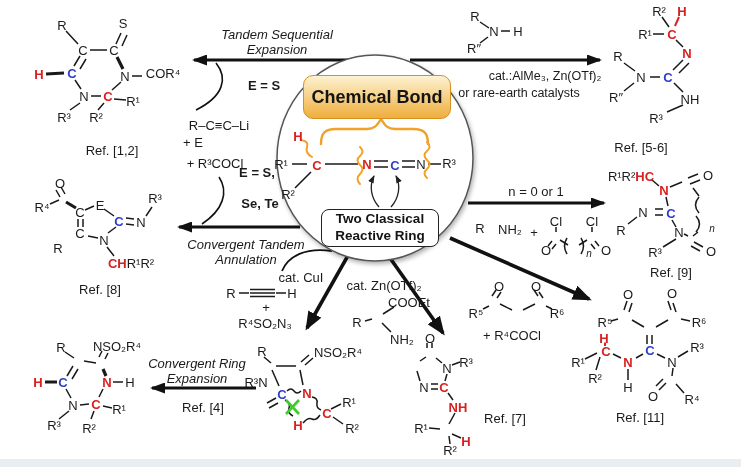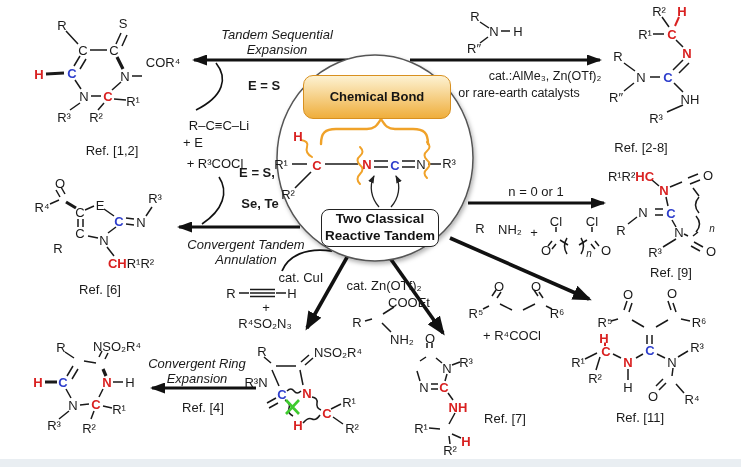--- a/index.html
+++ b/index.html
@@ -12,21 +12,21 @@
   .blue{color:#2e3ecc;font-weight:700;}
   .b{font-weight:700;}
   .it{font-style:italic;}
   .cat{font-size:12.5px;}
   .sub{font-size:10px;font-style:italic;}
   .comp span{display:inline;}
   .obox{position:absolute;left:303px;top:75px;width:146px;height:42px;z-index:2;
         border:1.6px solid #d89020;border-radius:10px;
         background:linear-gradient(#fdf2d2,#efae3c);
         display:flex;flex-direction:column;align-items:center;justify-content:center;
-        font-size:13px;font-weight:700;color:#141414;line-height:1.25;}
+        font-size:18px;font-weight:700;color:#141414;line-height:1.25;}
   .wbox{position:absolute;left:321px;top:209px;width:116px;height:36px;z-index:2;
         border:1.9px solid #222;border-radius:8px;background:#fff;
         display:flex;flex-direction:column;align-items:center;justify-content:center;
         font-size:13.5px;font-weight:700;color:#141414;line-height:1.25;}
   .footer-strip{position:absolute;left:0;bottom:0;width:741px;height:8px;background:#e9eef2;z-index:1;}
 </style>
 </head>
 <body>
 
 <div class="stage">
@@ -141,21 +141,21 @@
     <path stroke-width="1.5" d="M239,293L249,293 M276,293L286,293 M250,289.5L275,289.5 M250,293L275,293 M250,296.5L275,296.5"></path>
   </g>
 </svg>
 
 <div class="obox">
   <span>Chemical Bond</span>
 </div>
 
 <div class="wbox">
   <span>Two Classical</span>
-  <span>Reactive Tandem</span>
+  <span>Reactive Ring</span>
 </div>
 
 <span class="t red" style="left:298px;top:136px">H</span>
 <span class="t" style="left:281px;top:164px">R¹</span>
 <span class="t red" style="left:317px;top:165px">C</span>
 <span class="t" style="left:288px;top:194px">R²</span>
 <span class="t red" style="left:367px;top:164px">N</span>
 <span class="t blue" style="left:395px;top:165px">C</span>
 <span class="t" style="left:421px;top:164px">N</span>
 <span class="t" style="left:449px;top:163px">R³</span>
@@ -210,53 +210,53 @@
 <span class="t it" style="left:197px;top:378px">Expansion</span>
 <span class="t" style="left:203px;top:407px">Ref. [4]</span>
 
 <span class="t" style="left:62px;top:25px">R</span>
 <span class="t" style="left:83px;top:50px">C</span>
 <span class="t" style="left:114px;top:50px">C</span>
 <span class="t" style="left:123px;top:23px">S</span>
 <span class="t red" style="left:39px;top:74px">H</span>
 <span class="t blue" style="left:72px;top:73px">C</span>
 <span class="t" style="left:125px;top:76px">N</span>
-<span class="t" style="left:163px;top:62px">COR⁴</span>
+<span class="t" style="left:163px;top:73px">COR⁴</span>
 <span class="t" style="left:84px;top:96px">N</span>
 <span class="t red" style="left:108px;top:96px">C</span>
 <span class="t" style="left:133px;top:101px">R¹</span>
 <span class="t" style="left:64px;top:117px">R³</span>
 <span class="t" style="left:96px;top:117px">R²</span>
 <span class="t" style="left:112px;top:150px">Ref. [1,2]</span>
 
 <span class="t" style="left:659px;top:11px">R²</span>
 <span class="t red" style="left:682px;top:11px">H</span>
 <span class="t" style="left:645px;top:34px">R¹</span>
 <span class="t red" style="left:672px;top:34px">C</span>
 <span class="t red" style="left:687px;top:53px">N</span>
 <span class="t" style="left:618px;top:56px">R</span>
 <span class="t" style="left:641px;top:77px">N</span>
 <span class="t blue" style="left:668px;top:77px">C</span>
 <span class="t" style="left:616px;top:97px">R″</span>
 <span class="t" style="left:690px;top:99px">NH</span>
 <span class="t" style="left:656px;top:118px">R³</span>
-<span class="t" style="left:641px;top:147px">Ref. [2-8]</span>
+<span class="t" style="left:641px;top:147px">Ref. [5-6]</span>
 
 <span class="t" style="left:60px;top:183px">O</span>
 <span class="t" style="left:42px;top:207px">R⁴</span>
 <span class="t" style="left:80px;top:212px">C</span>
 <span class="t" style="left:100px;top:205px">E</span>
 <span class="t" style="left:155px;top:198px">R³</span>
 <span class="t blue" style="left:119px;top:221px">C</span>
 <span class="t" style="left:141px;top:222px">N</span>
 <span class="t" style="left:80px;top:233px">C</span>
 <span class="t" style="left:58px;top:248px">R</span>
 <span class="t" style="left:104px;top:240px">N</span>
 <span class="t comp" style="left:131px;top:263px"><span class="red">CH</span><span>R¹R²</span></span>
-<span class="t" style="left:100px;top:289px">Ref. [6]</span>
+<span class="t" style="left:100px;top:289px">Ref. [8]</span>
 
 <span class="t comp" style="left:631px;top:176px"><span>R¹R²</span><span class="red">HC</span></span>
 <span class="t red" style="left:664px;top:190px">N</span>
 <span class="t" style="left:708px;top:175px">O</span>
 <span class="t" style="left:643px;top:212px">N</span>
 <span class="t blue" style="left:671px;top:213px">C</span>
 <span class="t" style="left:621px;top:230px">R</span>
 <span class="t" style="left:679px;top:232px">N</span>
 <span class="t sub" style="left:712px;top:229px">n</span>
 <span class="t" style="left:711px;top:251px">O</span>

